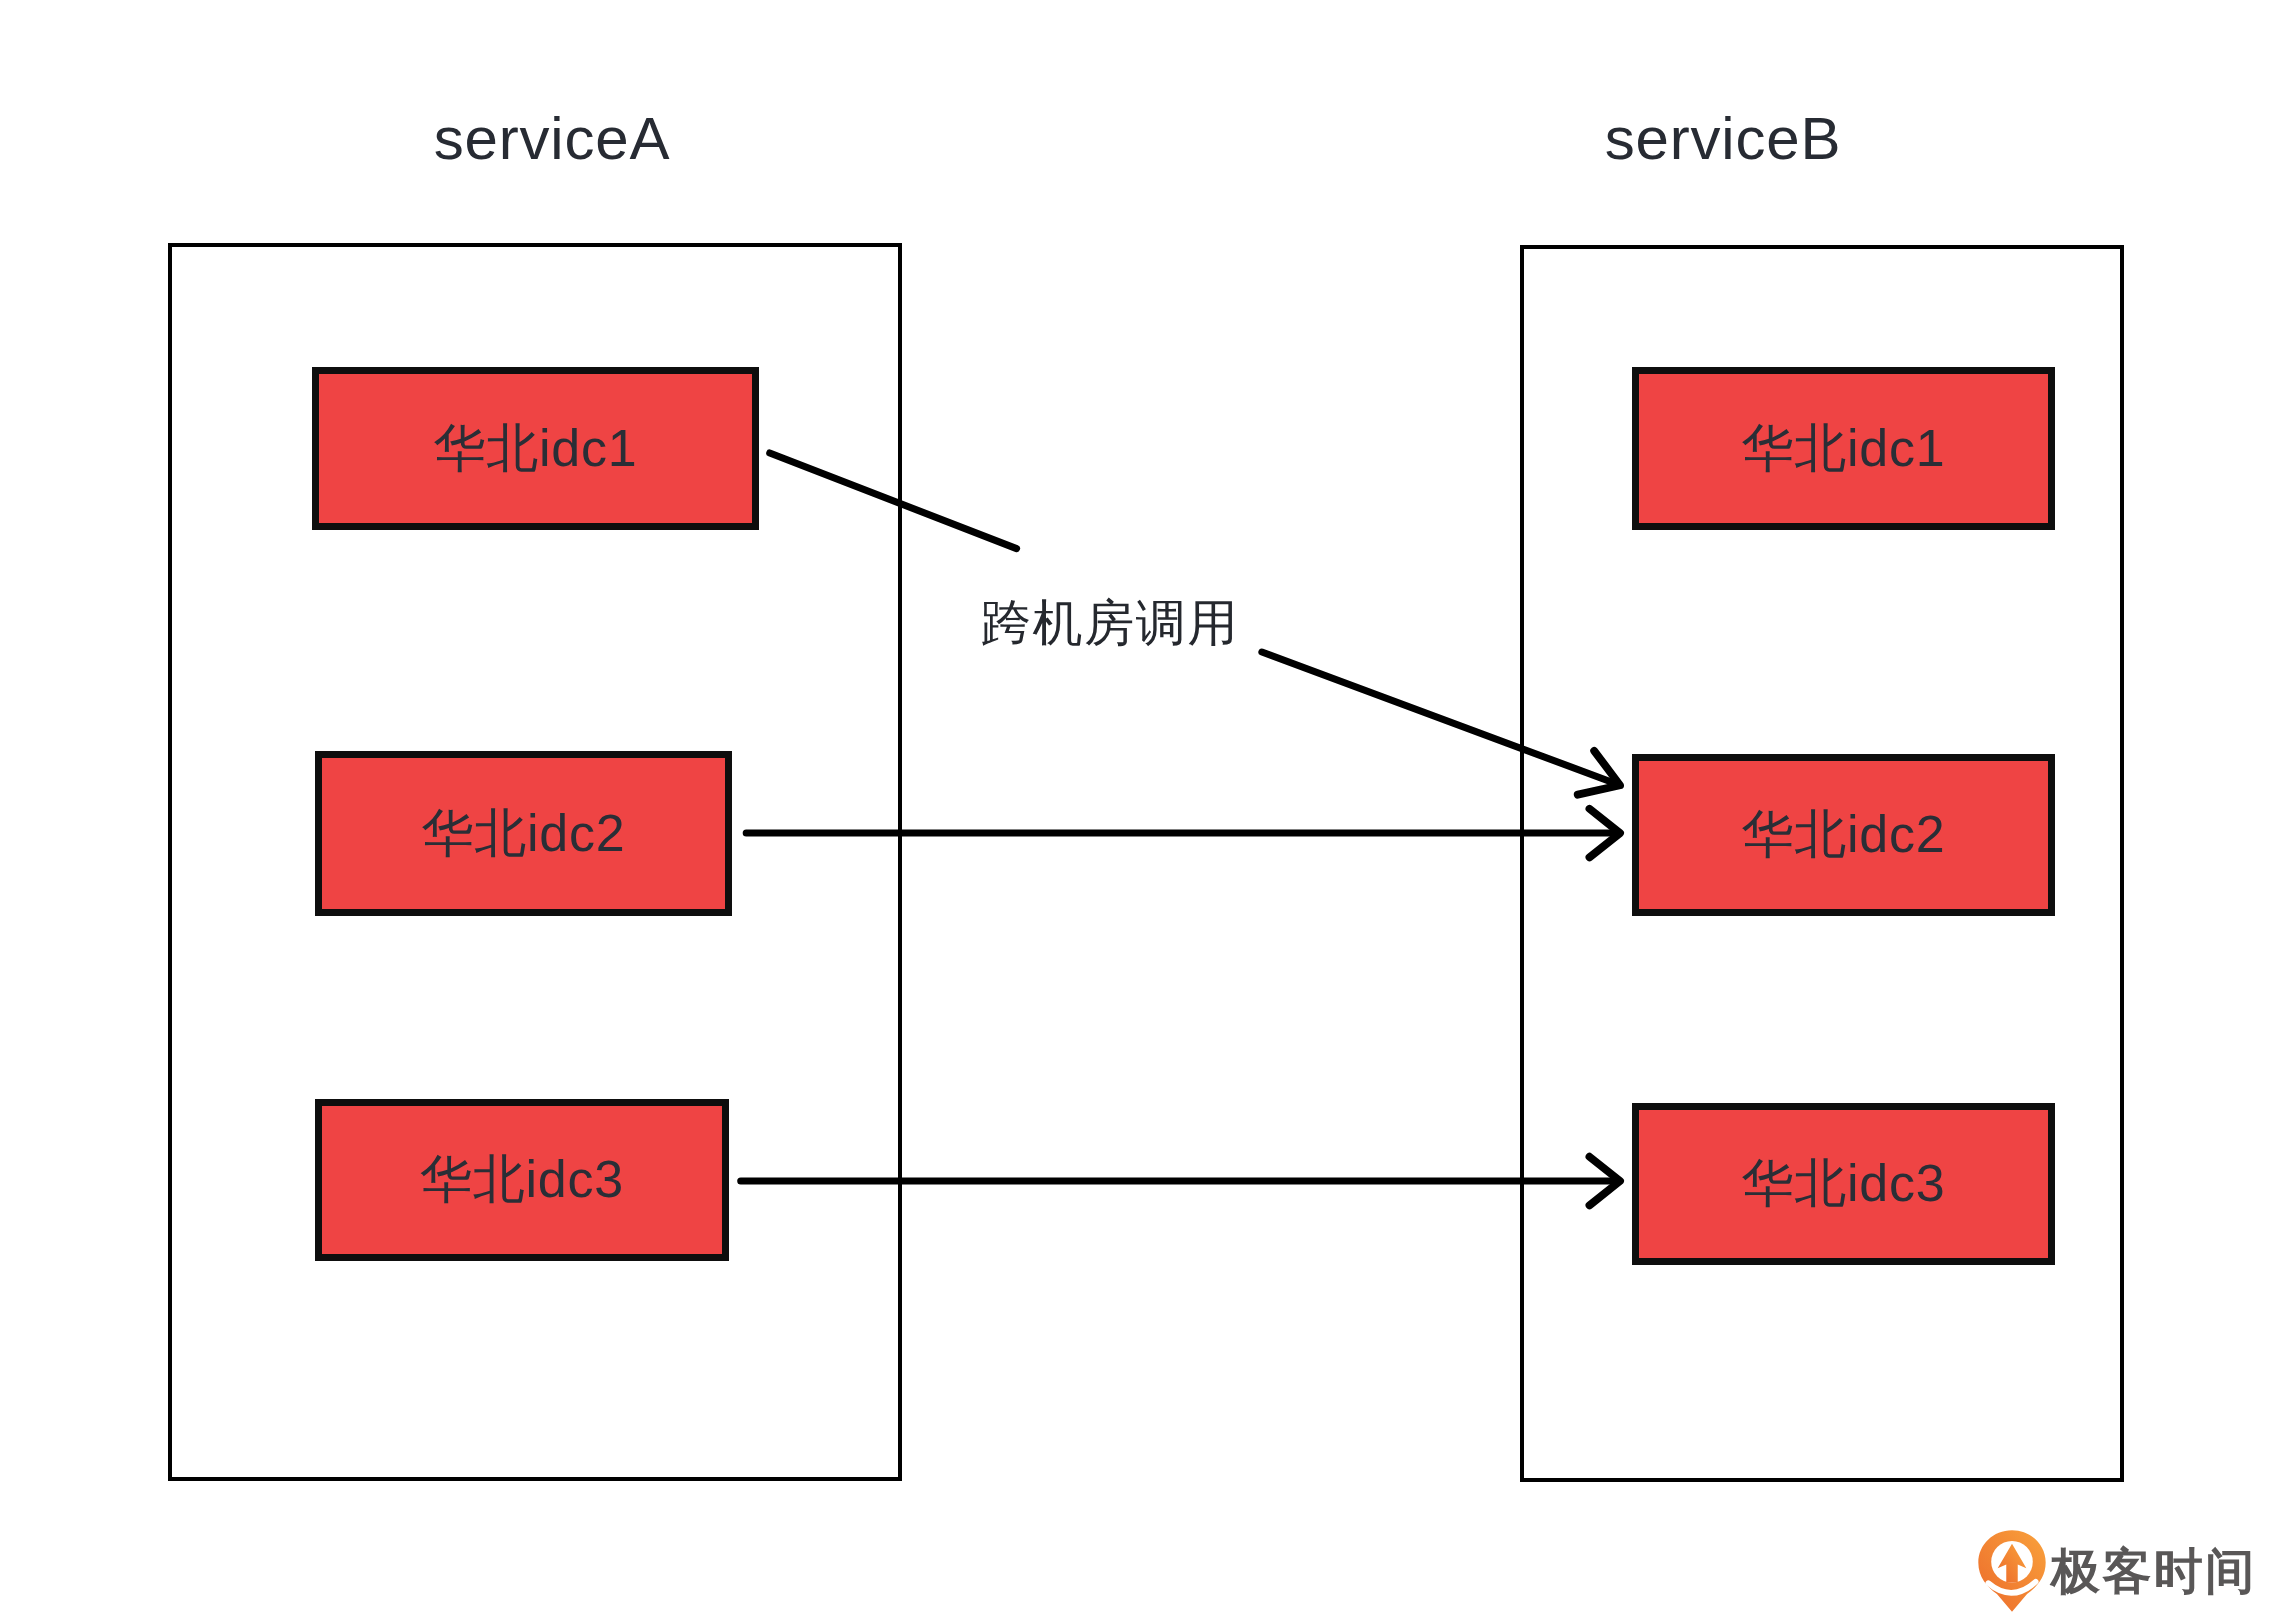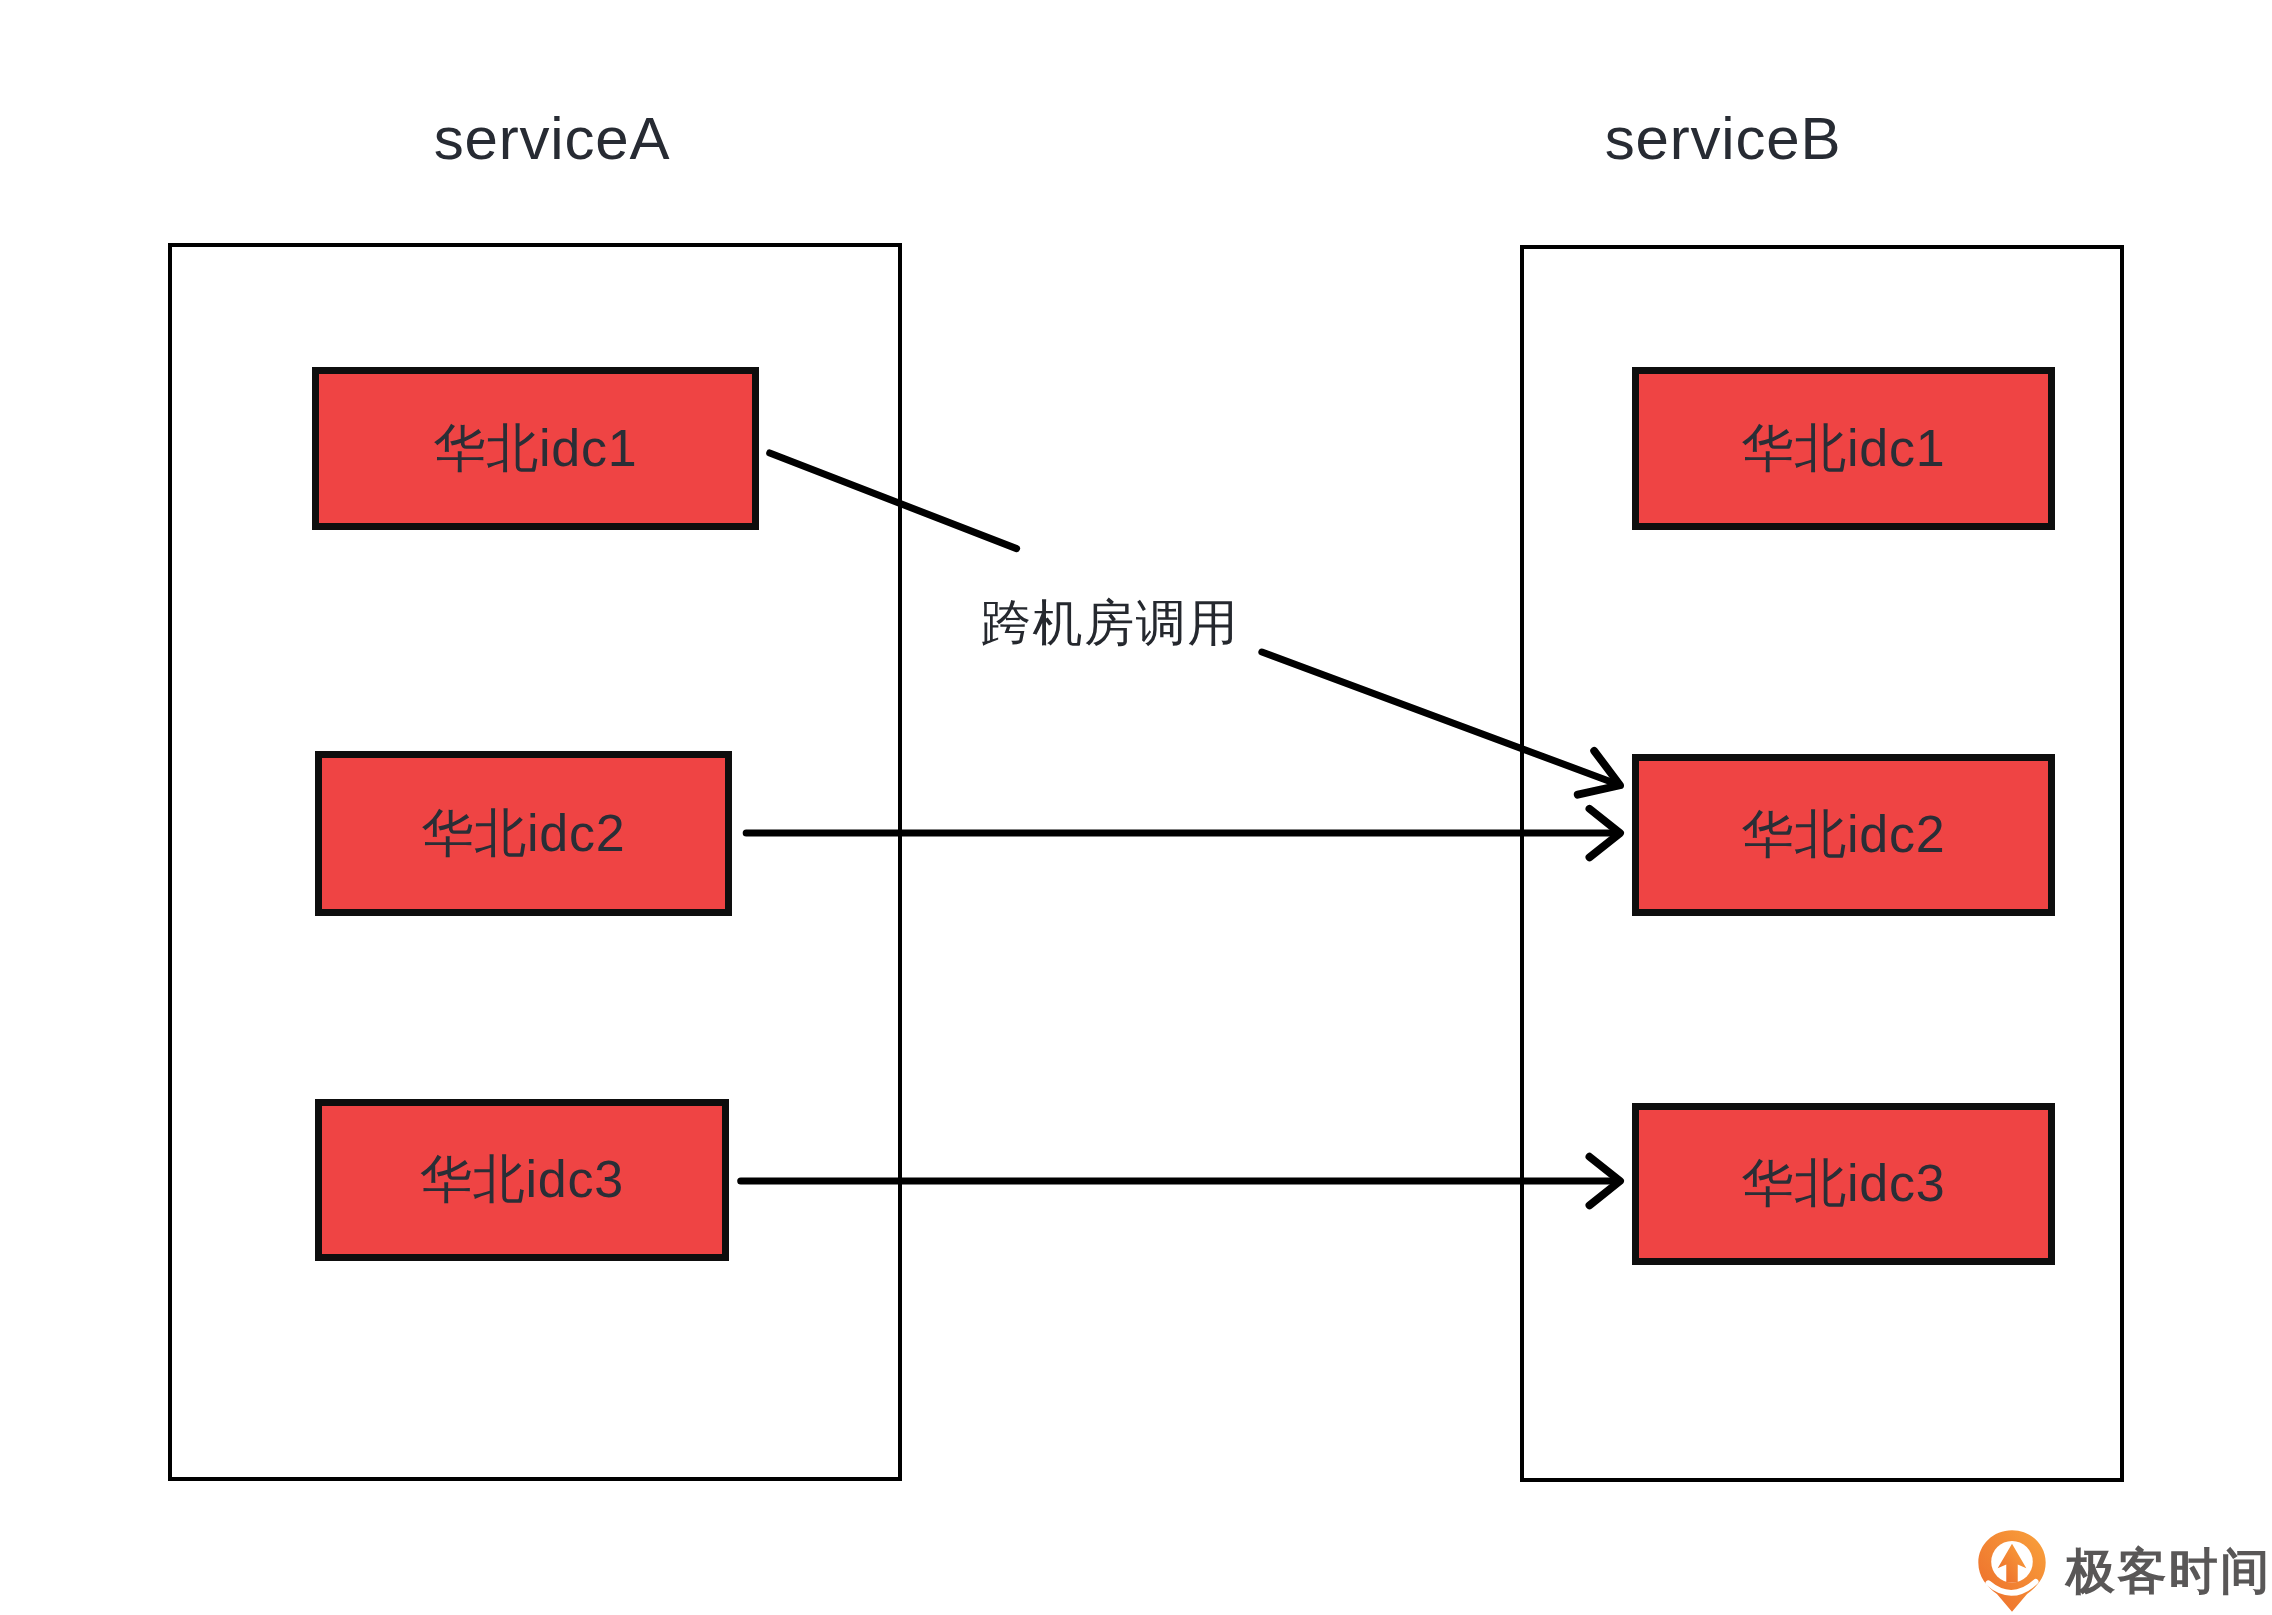--- a/index.html
+++ b/index.html
@@ -30,21 +30,21 @@
   .b1{left:1632px;top:367px;width:423px;height:163px;}
   .b2{left:1632px;top:754px;width:423px;height:162px;}
   .b3{left:1632px;top:1103px;width:423px;height:162px;}
   .arrows{position:absolute;left:0;top:0;width:2273px;height:1616px;pointer-events:none;}
   .edge-label{
     position:absolute;left:981px;top:569px;width:313px;text-align:left;
     font-size:50px;line-height:60px;color:#25282e;letter-spacing:1.6px;white-space:nowrap;margin-top:24px;
   }
   .logo{
     position:absolute;left:1976px;top:1527px;height:88px;
-    display:flex;align-items:center;gap:18px;
+    display:flex;align-items:center;gap:3px;
   }
   .logo-text{
     font-size:49px;font-weight:700;color:#595757;letter-spacing:2.4px;line-height:88px;white-space:nowrap;
   }
 </style>
 </head>
 <body>
 
 <div class="canvas">
 

